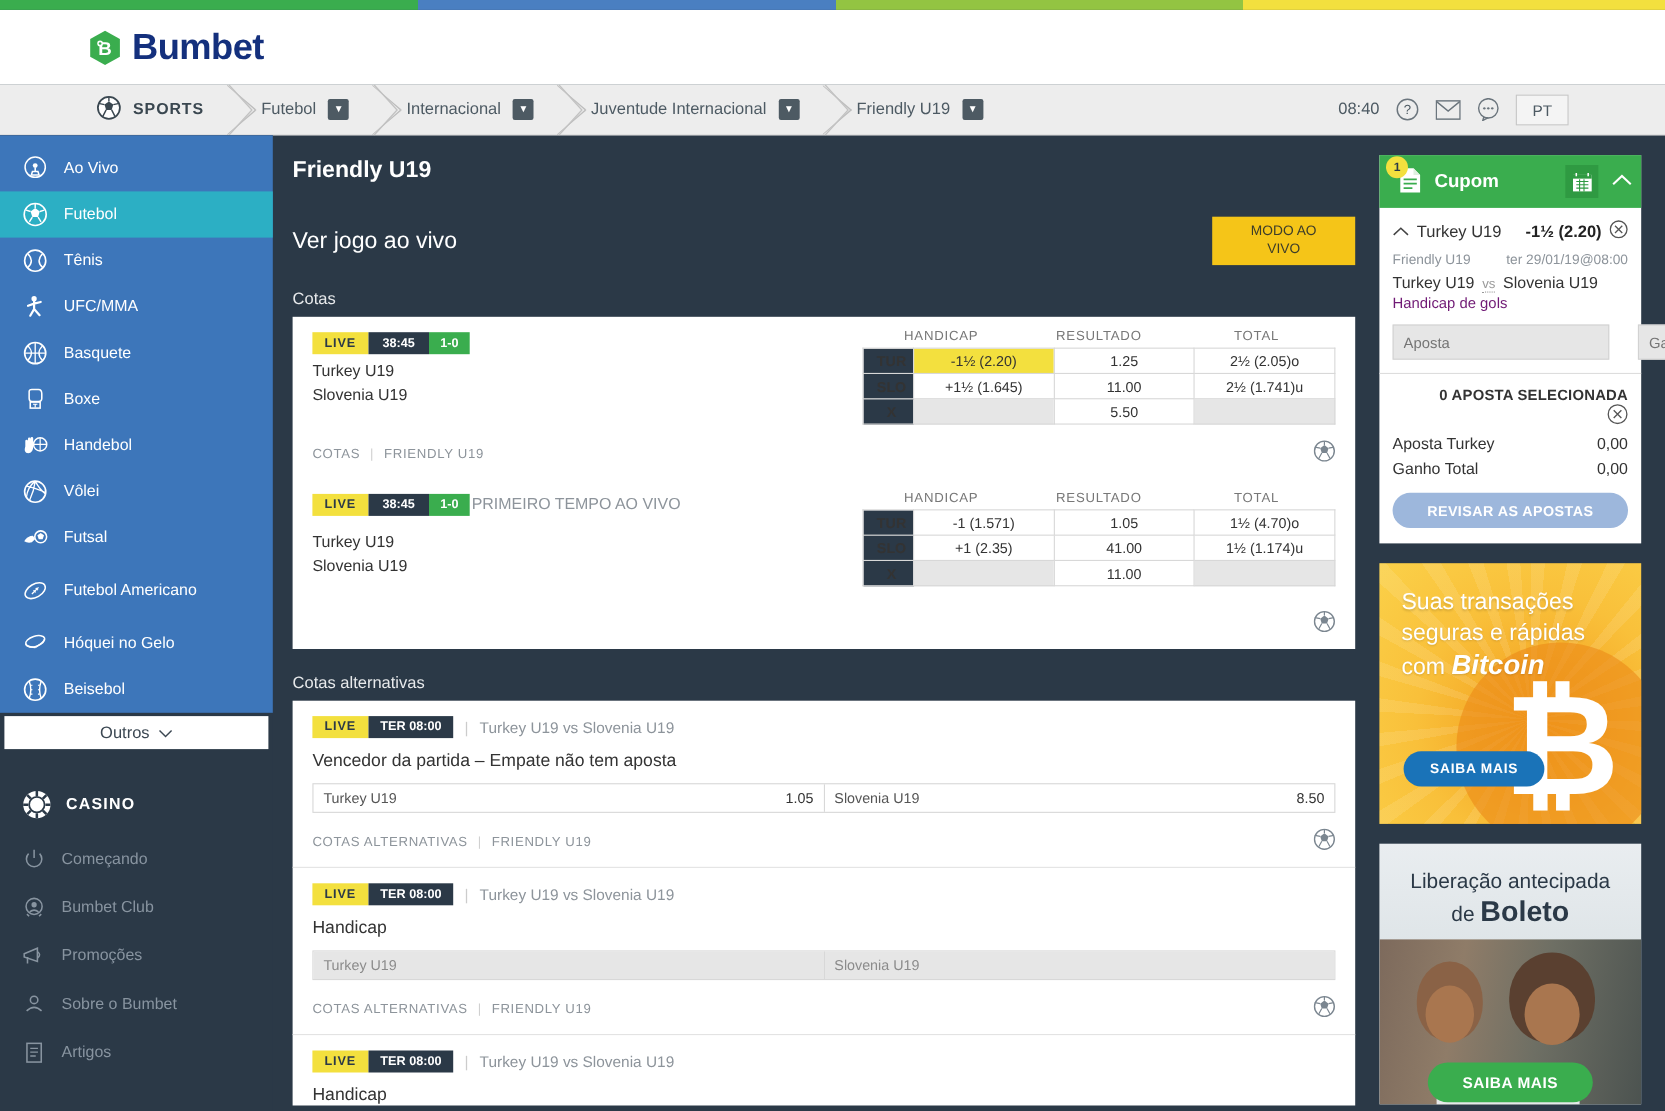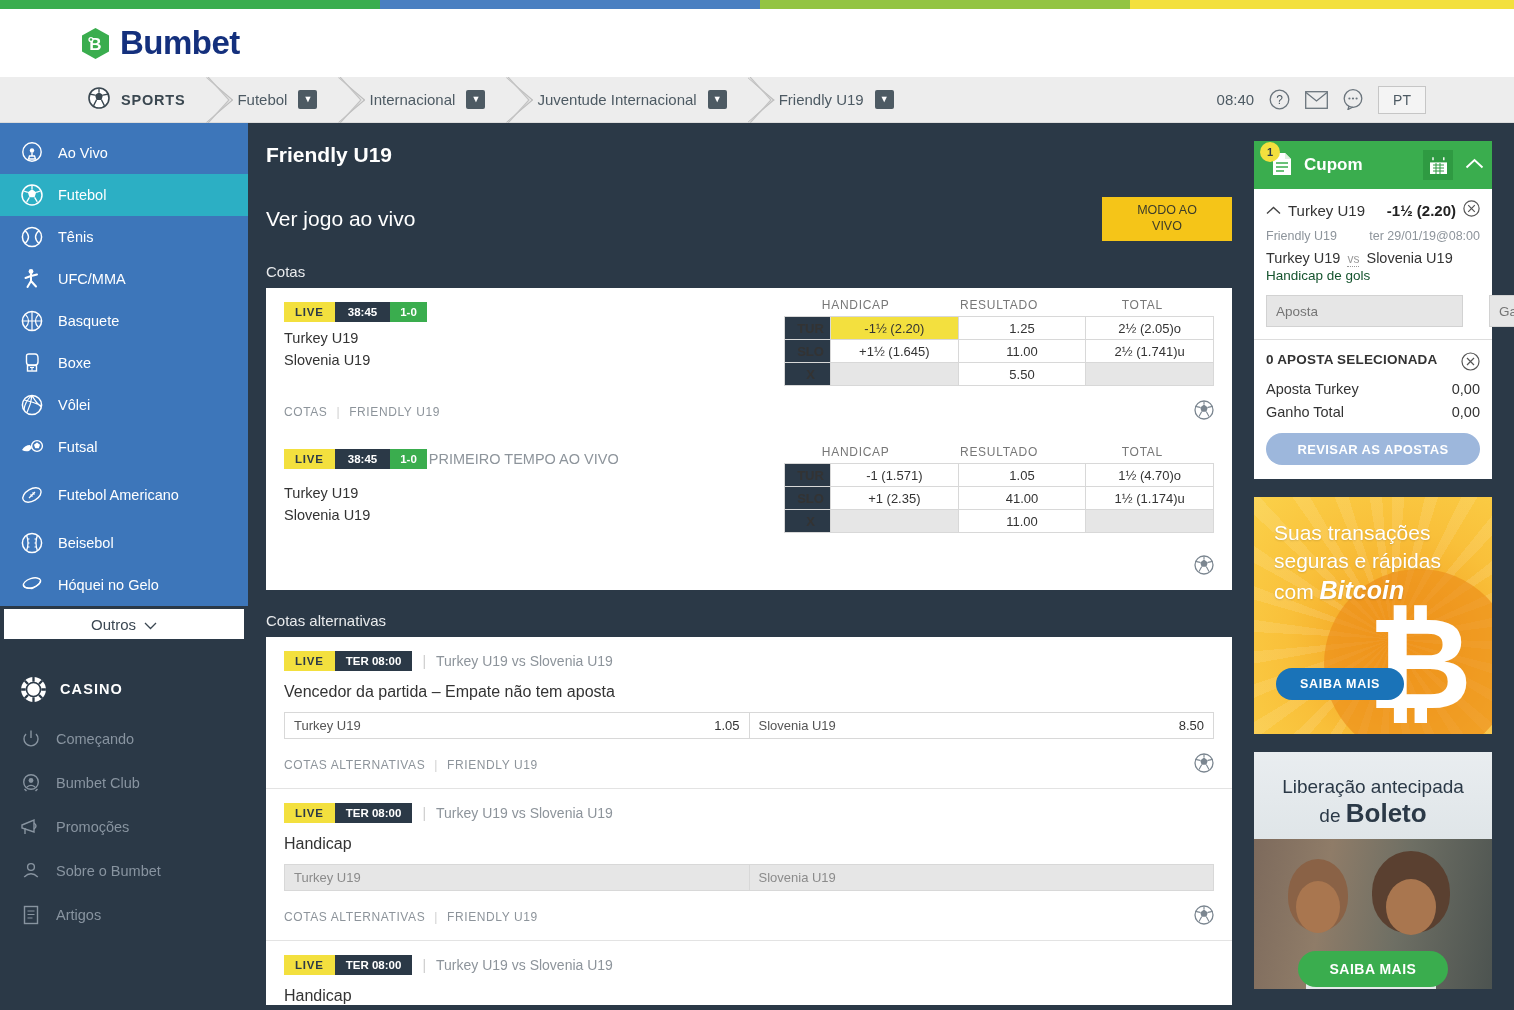--- a/index.html
+++ b/index.html
@@ -176,28 +176,28 @@
   .slip-head .right { margin-left: auto; display: flex; align-items: center; gap: 12px; }
   .cal-btn { width: 30px; height: 30px; background: #2f9a42; display: flex; align-items: center; justify-content: center; cursor: pointer; }
 
   .slip-body { padding: 11px 12px 12px 12px; }
   .pickline { display: flex; align-items: center; gap: 7px; }
   .pickline .nm { font-size: 15px; color: #333; }
   .pickline .od { margin-left: auto; font-size: 15px; font-weight: bold; color: #222; }
   .meta { display: flex; justify-content: space-between; color: #8d949b; font-size: 12.5px; margin-top: 9px; }
   .vsline { font-size: 14.5px; color: #333; margin-top: 7px; }
   .vsline .vs { color: #999; font-size: 12px; border-bottom: 1px dotted #999; margin: 0 3px; }
-  .markettype { color: #14532d; font-size: 13.5px; margin-top: 2px; }
+  .markettype { color: #701a75; font-size: 13.5px; margin-top: 2px; }
   .stakes { display: flex; gap: 26px; margin-top: 12px; }
   .stakes input {
     flex: 1; height: 32px; background: #e6e6e6; border: 1px solid #d2d2d2;
     padding: 0 9px; font-size: 13.5px; color: #555; font-family: inherit;
   }
   .slip-sum { border-top: 1px solid #ddd; padding: 12px 12px 14px 12px; }
-  .sumhead { display: flex; align-items: flex-start; }
+  .sumhead { display: flex; align-items: flex-end; flex-direction: column; }
   .sumhead .t { font-size: 13.5px; font-weight: bold; color: #333; letter-spacing: .2px; }
   .sumhead .x { margin-left: auto; cursor: pointer; }
   .sumrow { display: flex; justify-content: space-between; font-size: 14.5px; color: #333; margin-top: 7px; }
   .btn-review {
     width: 100%; margin-top: 13px; height: 32px; border: none; border-radius: 16px;
     background: #9db7dc; color: #fff; font-size: 13px; font-weight: bold;
     letter-spacing: .4px; cursor: pointer; font-family: inherit;
   }
 
   .promo { margin-top: 18px; height: 237px; position: relative; overflow: hidden; }
@@ -386,20 +386,30 @@
         <span class="ico">
             <svg width="24" height="24" viewBox="0 0 24 24">
               <path d="M6.5 5 Q6.5 3 9 3 H15 Q18 3 18 7 V11 Q18 14 15 14 H9 Q6.5 14 6.5 11 Z" fill="none" stroke="#fff" stroke-width="1.4"></path>
               <rect x="7.5" y="14.5" width="9" height="5.5" fill="none" stroke="#fff" stroke-width="1.4"></rect>
               <path d="M10 16.5 h4 M12 16.5 v3" stroke="#fff" stroke-width="1.1"></path>
             </svg>
           </span>
         <span>Boxe</span>
       </div>
 
+      <div class="snav">
+        <span class="ico">
+            <svg width="24" height="24" viewBox="0 0 24 24">
+              <path d="M3 13 V8 a1.2 1.2 0 0 1 2.4 0 V6 a1.2 1.2 0 0 1 2.4 0 V5.5 a1.2 1.2 0 0 1 2.4 0 V13 q0 6-4.6 6 T3 13Z" fill="#fff"></path>
+              <circle cx="16.5" cy="11" r="6" fill="none" stroke="#fff" stroke-width="1.4"></circle>
+              <path d="M16.5 5 v12 M10.5 11 h12" stroke="#fff" stroke-width="1.1"></path>
+            </svg>
+          </span>
+        <span>Handebol</span>
+      </div>
 
       <div class="snav">
         <span class="ico">
             <svg width="24" height="24" viewBox="0 0 24 24">
               <circle cx="12" cy="12" r="9.6" fill="none" stroke="#fff" stroke-width="1.5"></circle>
               <path d="M12 2.4 Q5 8 4 17 M12 2.4 Q16 10 21.4 14 M4.5 7 Q13 9 21 12.5 M7 19.5 Q11 11 12 2.6" fill="none" stroke="#fff" stroke-width="1.2"></path>
             </svg>
           </span>
         <span>Vôlei</span>
       </div>
@@ -421,37 +431,37 @@
               <ellipse cx="12" cy="12" rx="10" ry="6" transform="rotate(-30 12 12)" fill="none" stroke="#fff" stroke-width="1.4"></ellipse>
               <path d="M9 15 L15 9 M10.5 11.5 l2 2 M12.5 9.5 l2 2" stroke="#fff" stroke-width="1.2"></path>
             </svg>
           </span>
         <span>Futebol Americano</span>
       </div>
 
       <div class="snav">
         <span class="ico">
             <svg width="24" height="24" viewBox="0 0 24 24">
+              <ellipse cx="12" cy="10" rx="9" ry="4.6" transform="rotate(-18 12 10)" fill="none" stroke="#fff" stroke-width="1.4"></ellipse>
+              <path d="M3.6 12 q0 3 8.4 3.6" fill="none" stroke="#fff" stroke-width="1.4"></path>
+              <path d="M20.4 8 q0 3-8.4 7.6" fill="none" stroke="#fff" stroke-width="1.4"></path>
+            </svg>
+          </span>
+        <span>Hóquei no Gelo</span>
+      </div>
+
+      <div class="snav">
+        <span class="ico">
+            <svg width="24" height="24" viewBox="0 0 24 24">
               <circle cx="12" cy="12" r="9.6" fill="none" stroke="#fff" stroke-width="1.5"></circle>
               <path d="M6.5 4 Q9.5 12 6.5 20 M17.5 4 Q14.5 12 17.5 20" fill="none" stroke="#fff" stroke-width="1.3"></path>
               <path d="M8 8 h1.5 M8 12 h1.5 M8 16 h1.5 M14.5 8 h1.5 M14.5 12 h1.5 M14.5 16 h1.5" stroke="#fff" stroke-width="1"></path>
             </svg>
           </span>
         <span>Beisebol</span>
-      </div>
-
-      <div class="snav">
-        <span class="ico">
-            <svg width="24" height="24" viewBox="0 0 24 24">
-              <ellipse cx="12" cy="10" rx="9" ry="4.6" transform="rotate(-18 12 10)" fill="none" stroke="#fff" stroke-width="1.4"></ellipse>
-              <path d="M3.6 12 q0 3 8.4 3.6" fill="none" stroke="#fff" stroke-width="1.4"></path>
-              <path d="M20.4 8 q0 3-8.4 7.6" fill="none" stroke="#fff" stroke-width="1.4"></path>
-            </svg>
-          </span>
-        <span>Hóquei no Gelo</span>
       </div>
     </div>
 
     <div class="outros">
       <span>Outros</span>
       <span>
         <svg width="13" height="8" viewBox="0 0 13 8">
             <path d="M1 1 L6.5 6.5 L12 1" fill="none" stroke="#3b4752" stroke-width="1.3"></path>
           </svg>
       </span>

